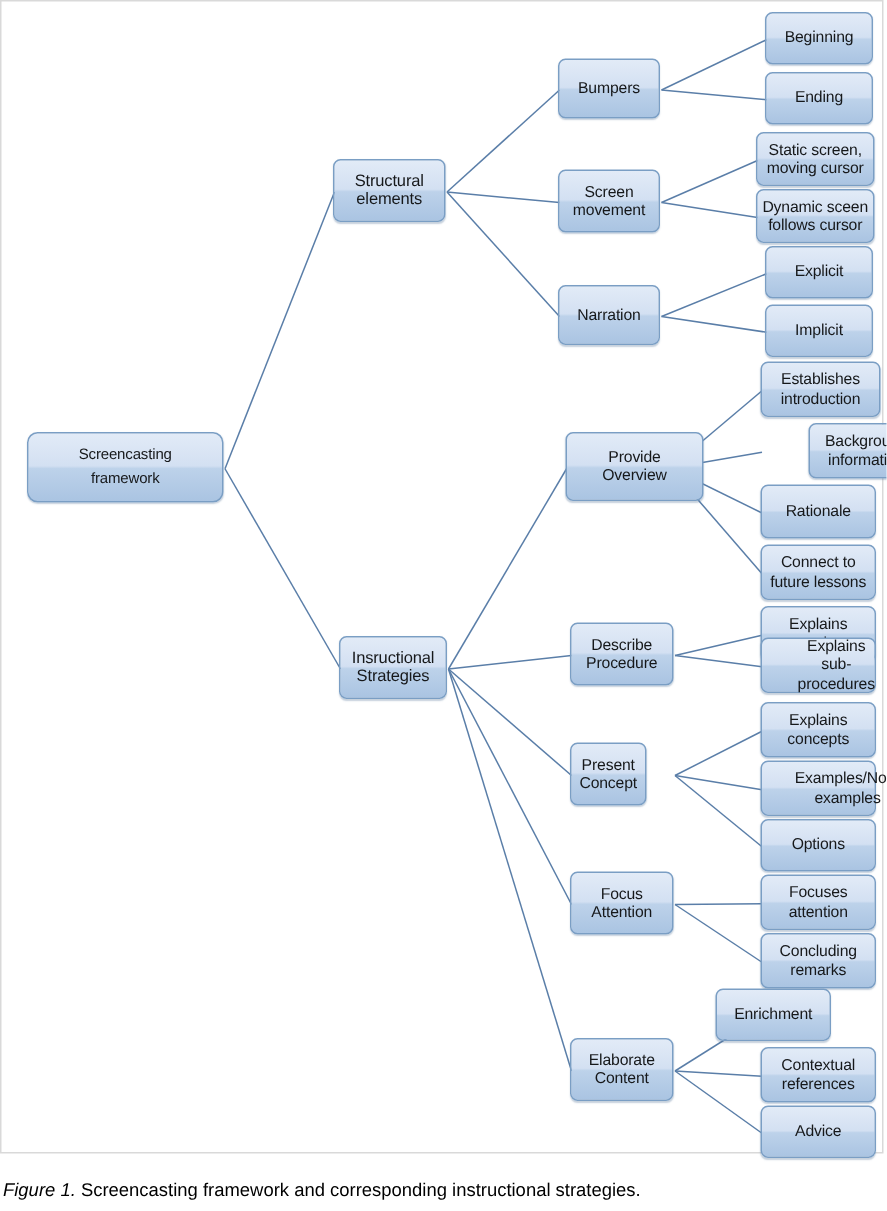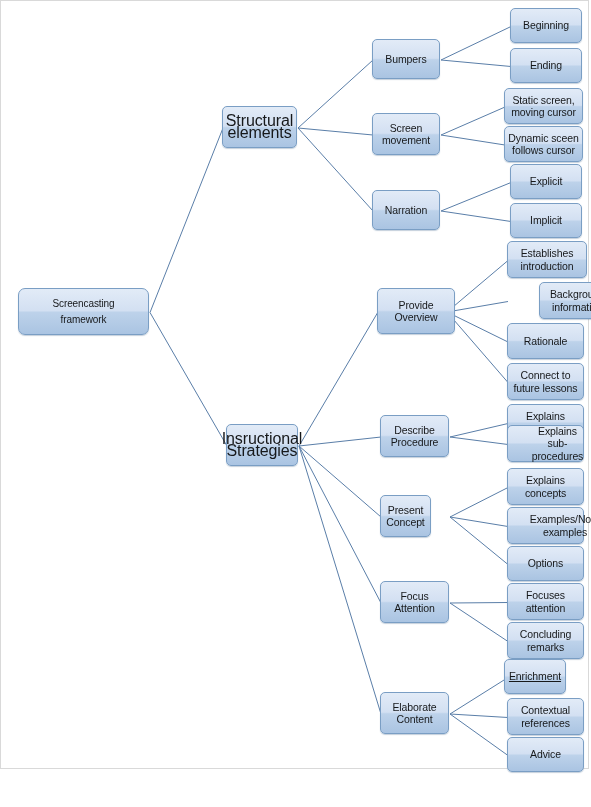--- a/index.html
+++ b/index.html
@@ -53,21 +53,21 @@
     letter-spacing: -0.1px;
     padding: 1px 2px;
     white-space: pre-line;
   }
   .node.root {
     font-size: 10px;
     line-height: 16px;
     border-radius: 7px;
   }
   .node.level1 {
-    font-size: 16px;
+    font-size: 11px;
   }
   #caption {
     position: absolute;
     left: 2px;
     top: 786px;
     width: 585px;
     font-size: 12.3px;
     line-height: 15px;
     color: #000000;
     font-family: "Liberation Sans", sans-serif;
@@ -121,21 +121,21 @@
       <div class="node root" style="left: 18px; top: 288px; width: 131px; height: 47px;">Screencasting
 framework</div>
       <div class="node level1" style="left: 222px; top: 106px; width: 75px; height: 42px;">Structural
 elements</div>
       <div class="node level1" style="left: 226px; top: 424px; width: 72px; height: 42px;">Insructional
 Strategies</div>
       <div class="node" style="left: 372px; top: 39px; width: 68px; height: 40px;">Bumpers</div>
       <div class="node" style="left: 372px; top: 113px; width: 68px; height: 42px;">Screen
 movement</div>
       <div class="node" style="left: 372px; top: 190px; width: 68px; height: 40px;">Narration</div>
-      <div class="node" style="left: 377px; top: 288px; width: 78px; height: 46px;">Provide
+      <div class="node" style="left: 377px; top: 288px; width: 92px; height: 46px;">Provide
 Overview</div>
       <div class="node" style="left: 380px; top: 415px; width: 69px; height: 42px;">Describe
 Procedure</div>
       <div class="node" style="left: 380px; top: 495px; width: 51px; height: 42px;">Present
 Concept</div>
       <div class="node" style="left: 380px; top: 581px; width: 69px; height: 42px;">Focus
 Attention</div>
       <div class="node" style="left: 380px; top: 692px; width: 69px; height: 42px;">Elaborate
 Content</div>
       <div class="node" style="left: 510px; top: 8px; width: 72px; height: 35px;">Beginning</div>
@@ -159,20 +159,21 @@
 procedures</div>
       <div class="node" style="left: 507px; top: 468px; width: 77px; height: 37px;">Explains
 concepts</div>
       <div class="node" style="left: 507px; top: 507px; width: 77px; height: 37px; padding-left: 41px;">Examples/Non-
 examples</div>
       <div class="node" style="left: 507px; top: 546px; width: 77px; height: 35px;">Options</div>
       <div class="node" style="left: 507px; top: 583px; width: 77px; height: 37px;">Focuses
 attention</div>
       <div class="node" style="left: 507px; top: 622px; width: 77px; height: 37px;">Concluding
 remarks</div>
-      <div class="node" style="left: 504px; top: 659px; width: 62px; height: 35px; text-decoration: underline;">Enrichment</div>
+      <div class="node" style="left: 477px; top: 659px; width: 77px; height: 35px;">Enrichment</div>
       <div class="node" style="left: 507px; top: 698px; width: 77px; height: 37px;">Contextual
 references</div>
       <div class="node" style="left: 507px; top: 737px; width: 77px; height: 35px;">Advice</div>
     </div>
 
+  <div id="caption"><span class="fig-label">Figure 1.</span><span> Screencasting framework and corresponding instructional strategies.</span></div>
 
 </div>
 
 </body></html>

